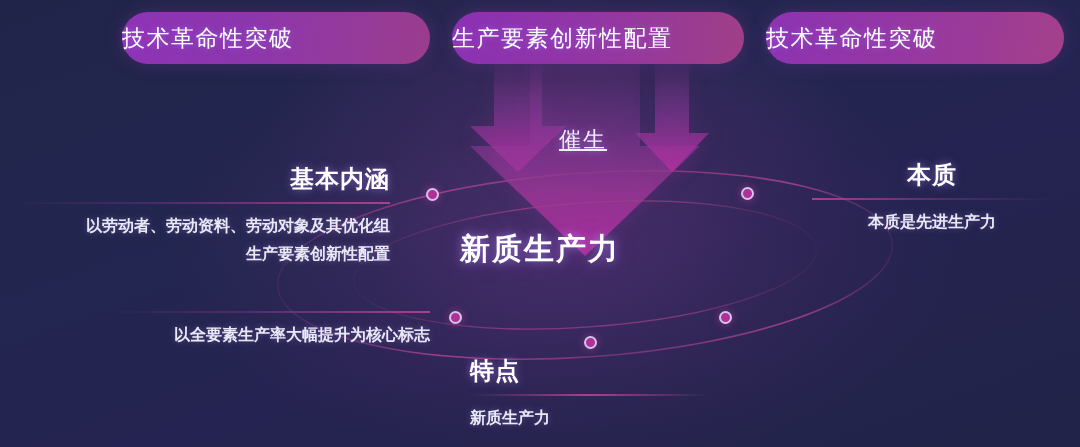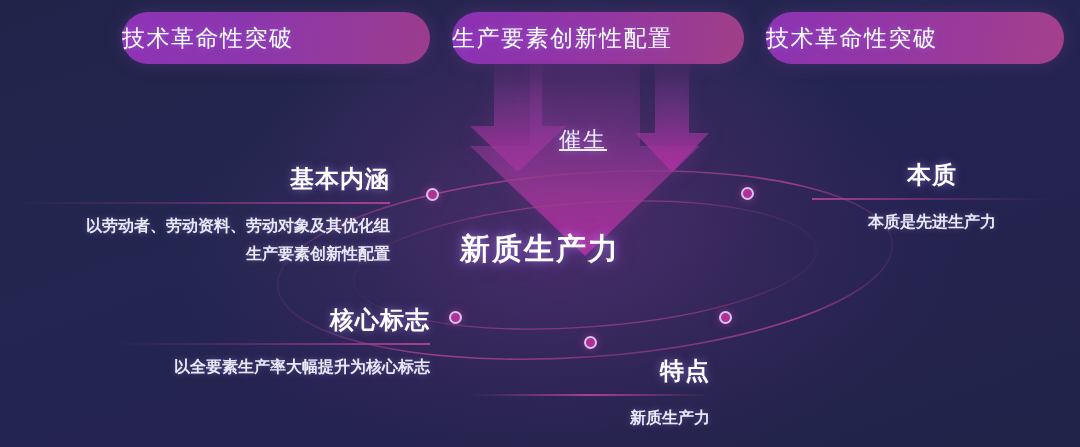--- a/index.html
+++ b/index.html
@@ -124,21 +124,21 @@
     color: #e9e9f6;
     font-size: 16px;
     line-height: 28px;
     text-shadow: 0 0 6px rgba(150,130,220,0.45);
     white-space: nowrap;
     font-weight: bold;
   }
 
   .align-right { text-align: right; }
   .align-left  { text-align: center;  }
-  .align-center{ text-align: right;}
+  .align-center{ text-align: left;}
 
   
   .blk-neihan { left: 8px;   top: 163px; width: 382px; }
   .blk-benzhi { left: 812px; top: 159px; width: 240px; }
   .blk-hexin  { left: 108px; top: 304px; width: 322px; }
   .blk-guanjian{left: 764px; top: 304px; width: 200px; }
   .blk-tedian { left: 470px; top: 355px; width: 240px; }
 
   .cuisheng {
     position: absolute;
@@ -231,21 +231,20 @@
     <div class="lb-body">生产要素创新性配置</div>
   </div>
 
   <div class="label-block blk-benzhi align-left">
     <div class="lb-head">本质</div>
     <div class="lb-rule to-left"></div>
     <div class="lb-body">本质是先进生产力</div>
   </div>
 
   <div class="label-block blk-hexin align-right">
-    <div class="lb-head">核心标志</div>
     <div class="lb-rule to-right"></div>
     <div class="lb-body">以全要素生产率大幅提升为核心标志</div>
   </div>
 
 
   <div class="label-block blk-tedian align-center">
     <div class="lb-head">特点</div>
     <div class="lb-rule to-center"></div>
     <div class="lb-body">新质生产力</div>
   </div>

